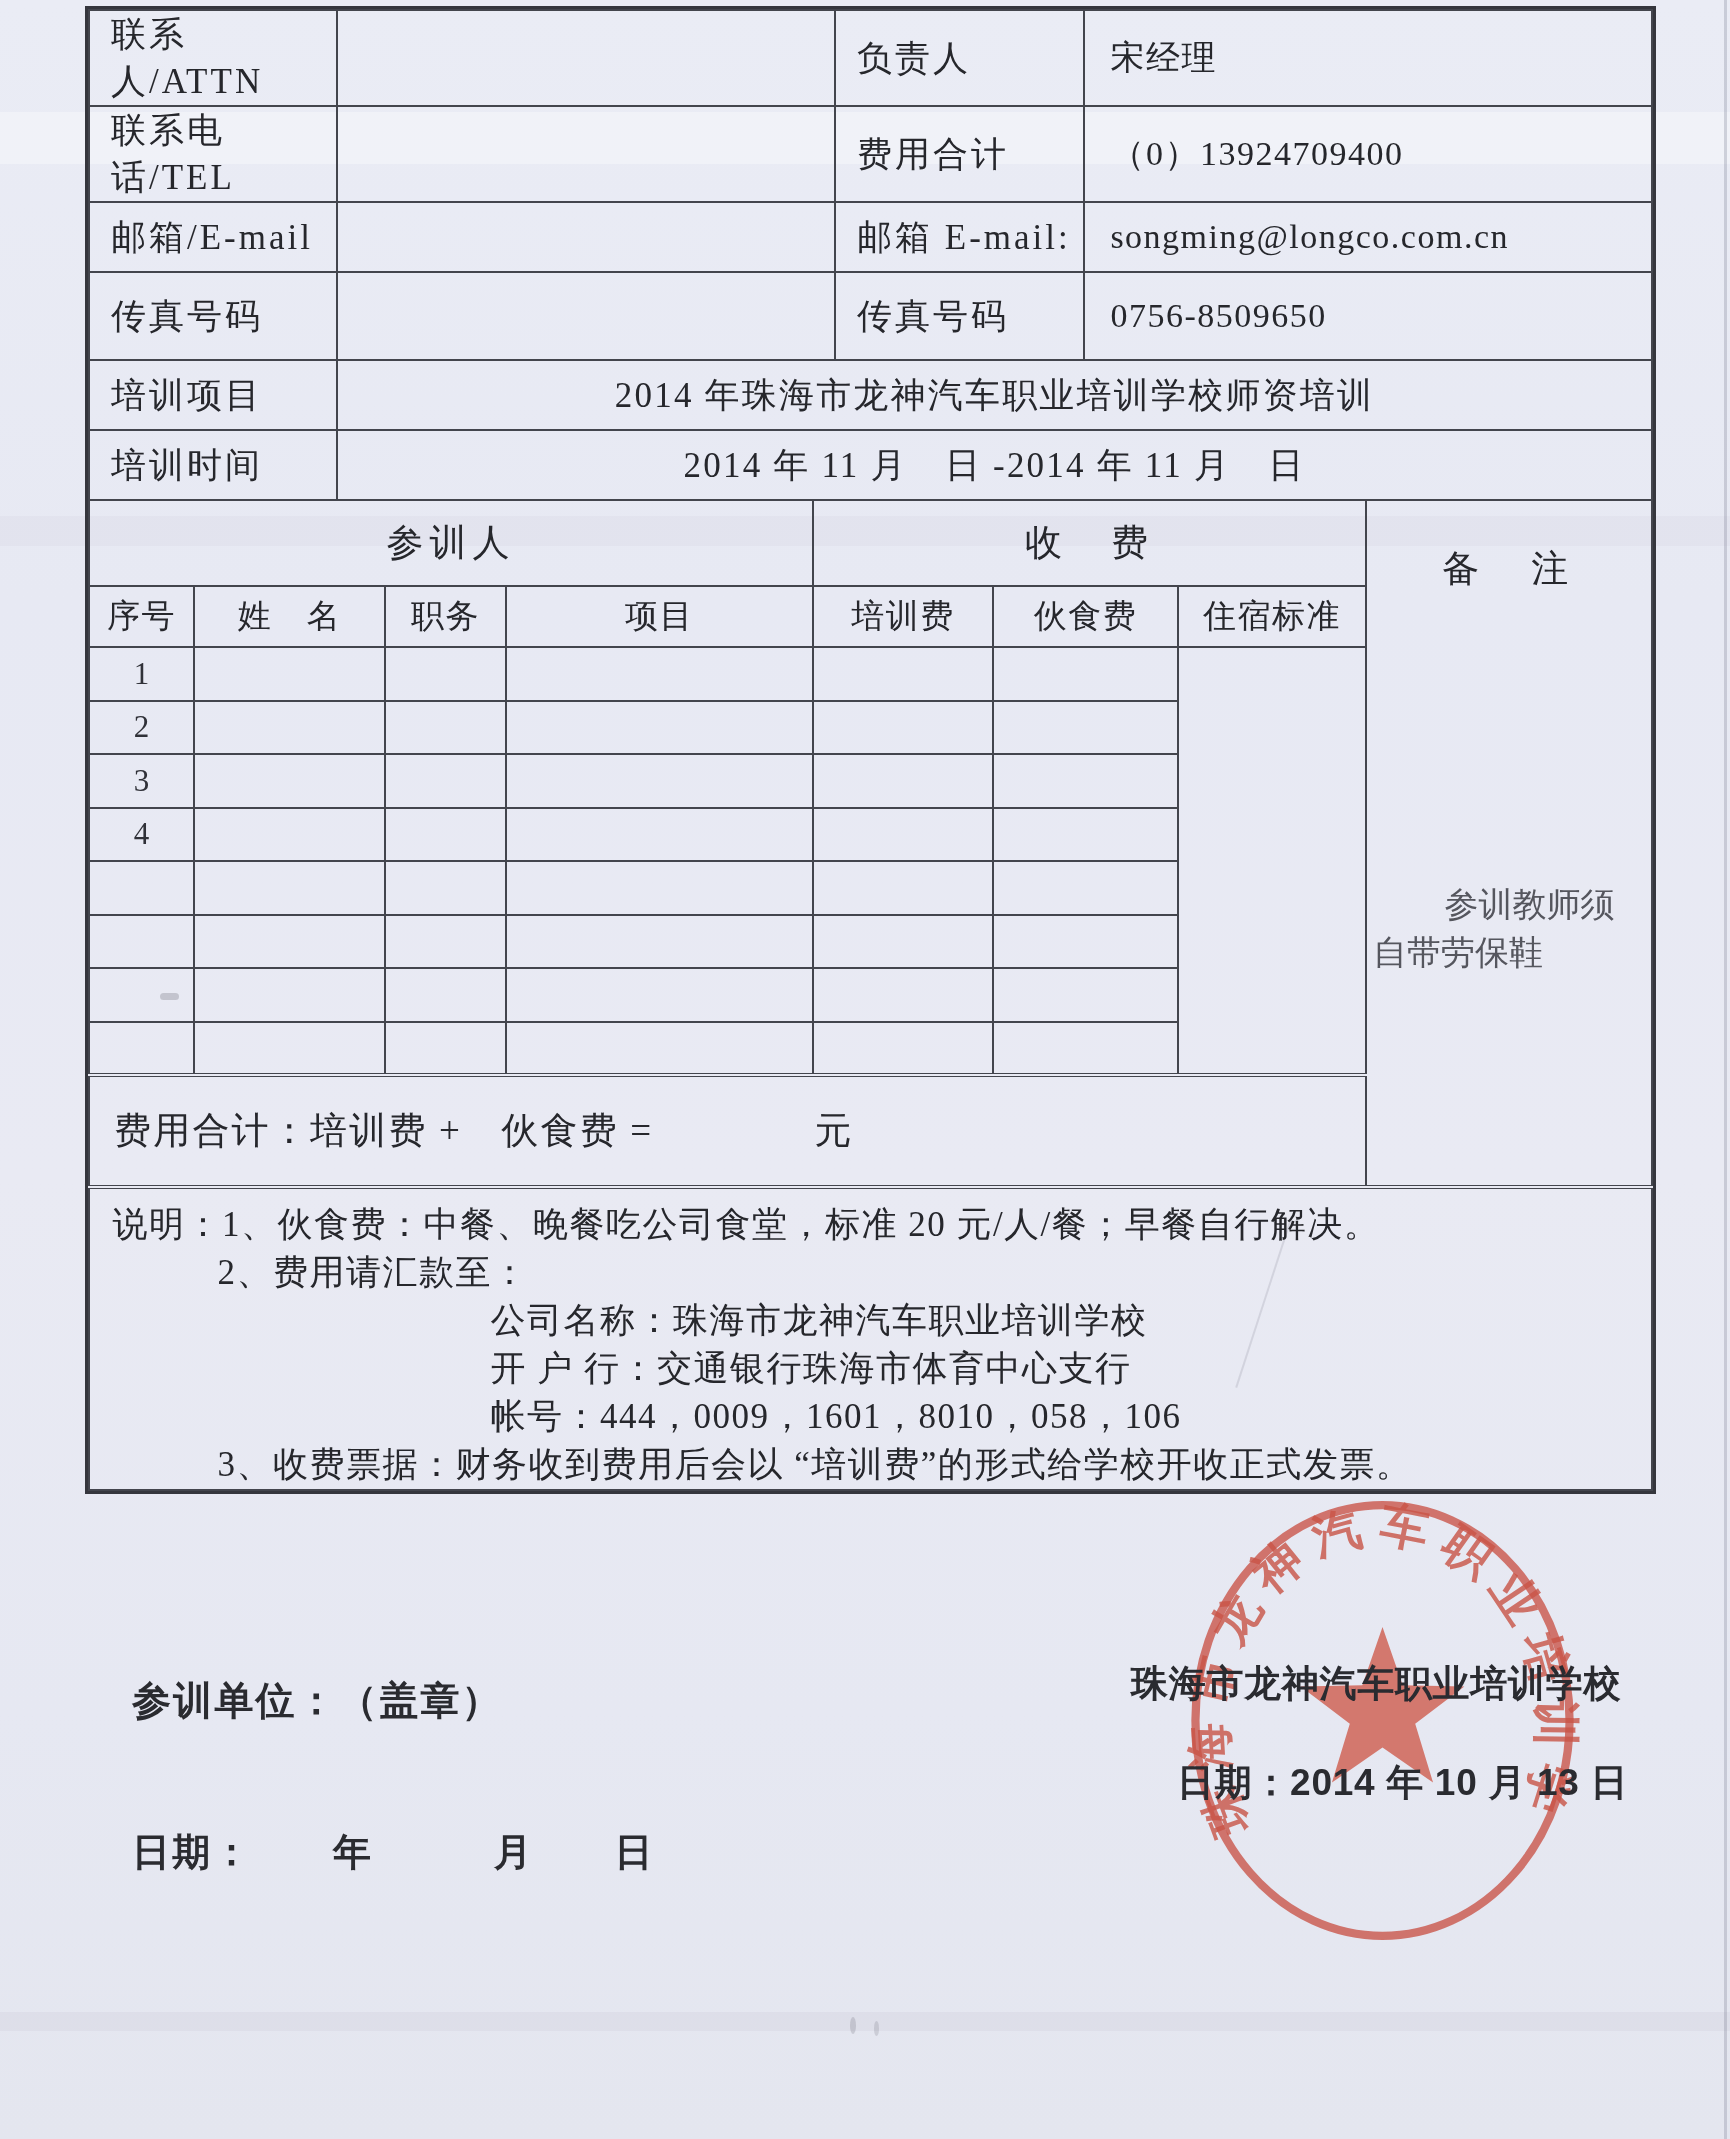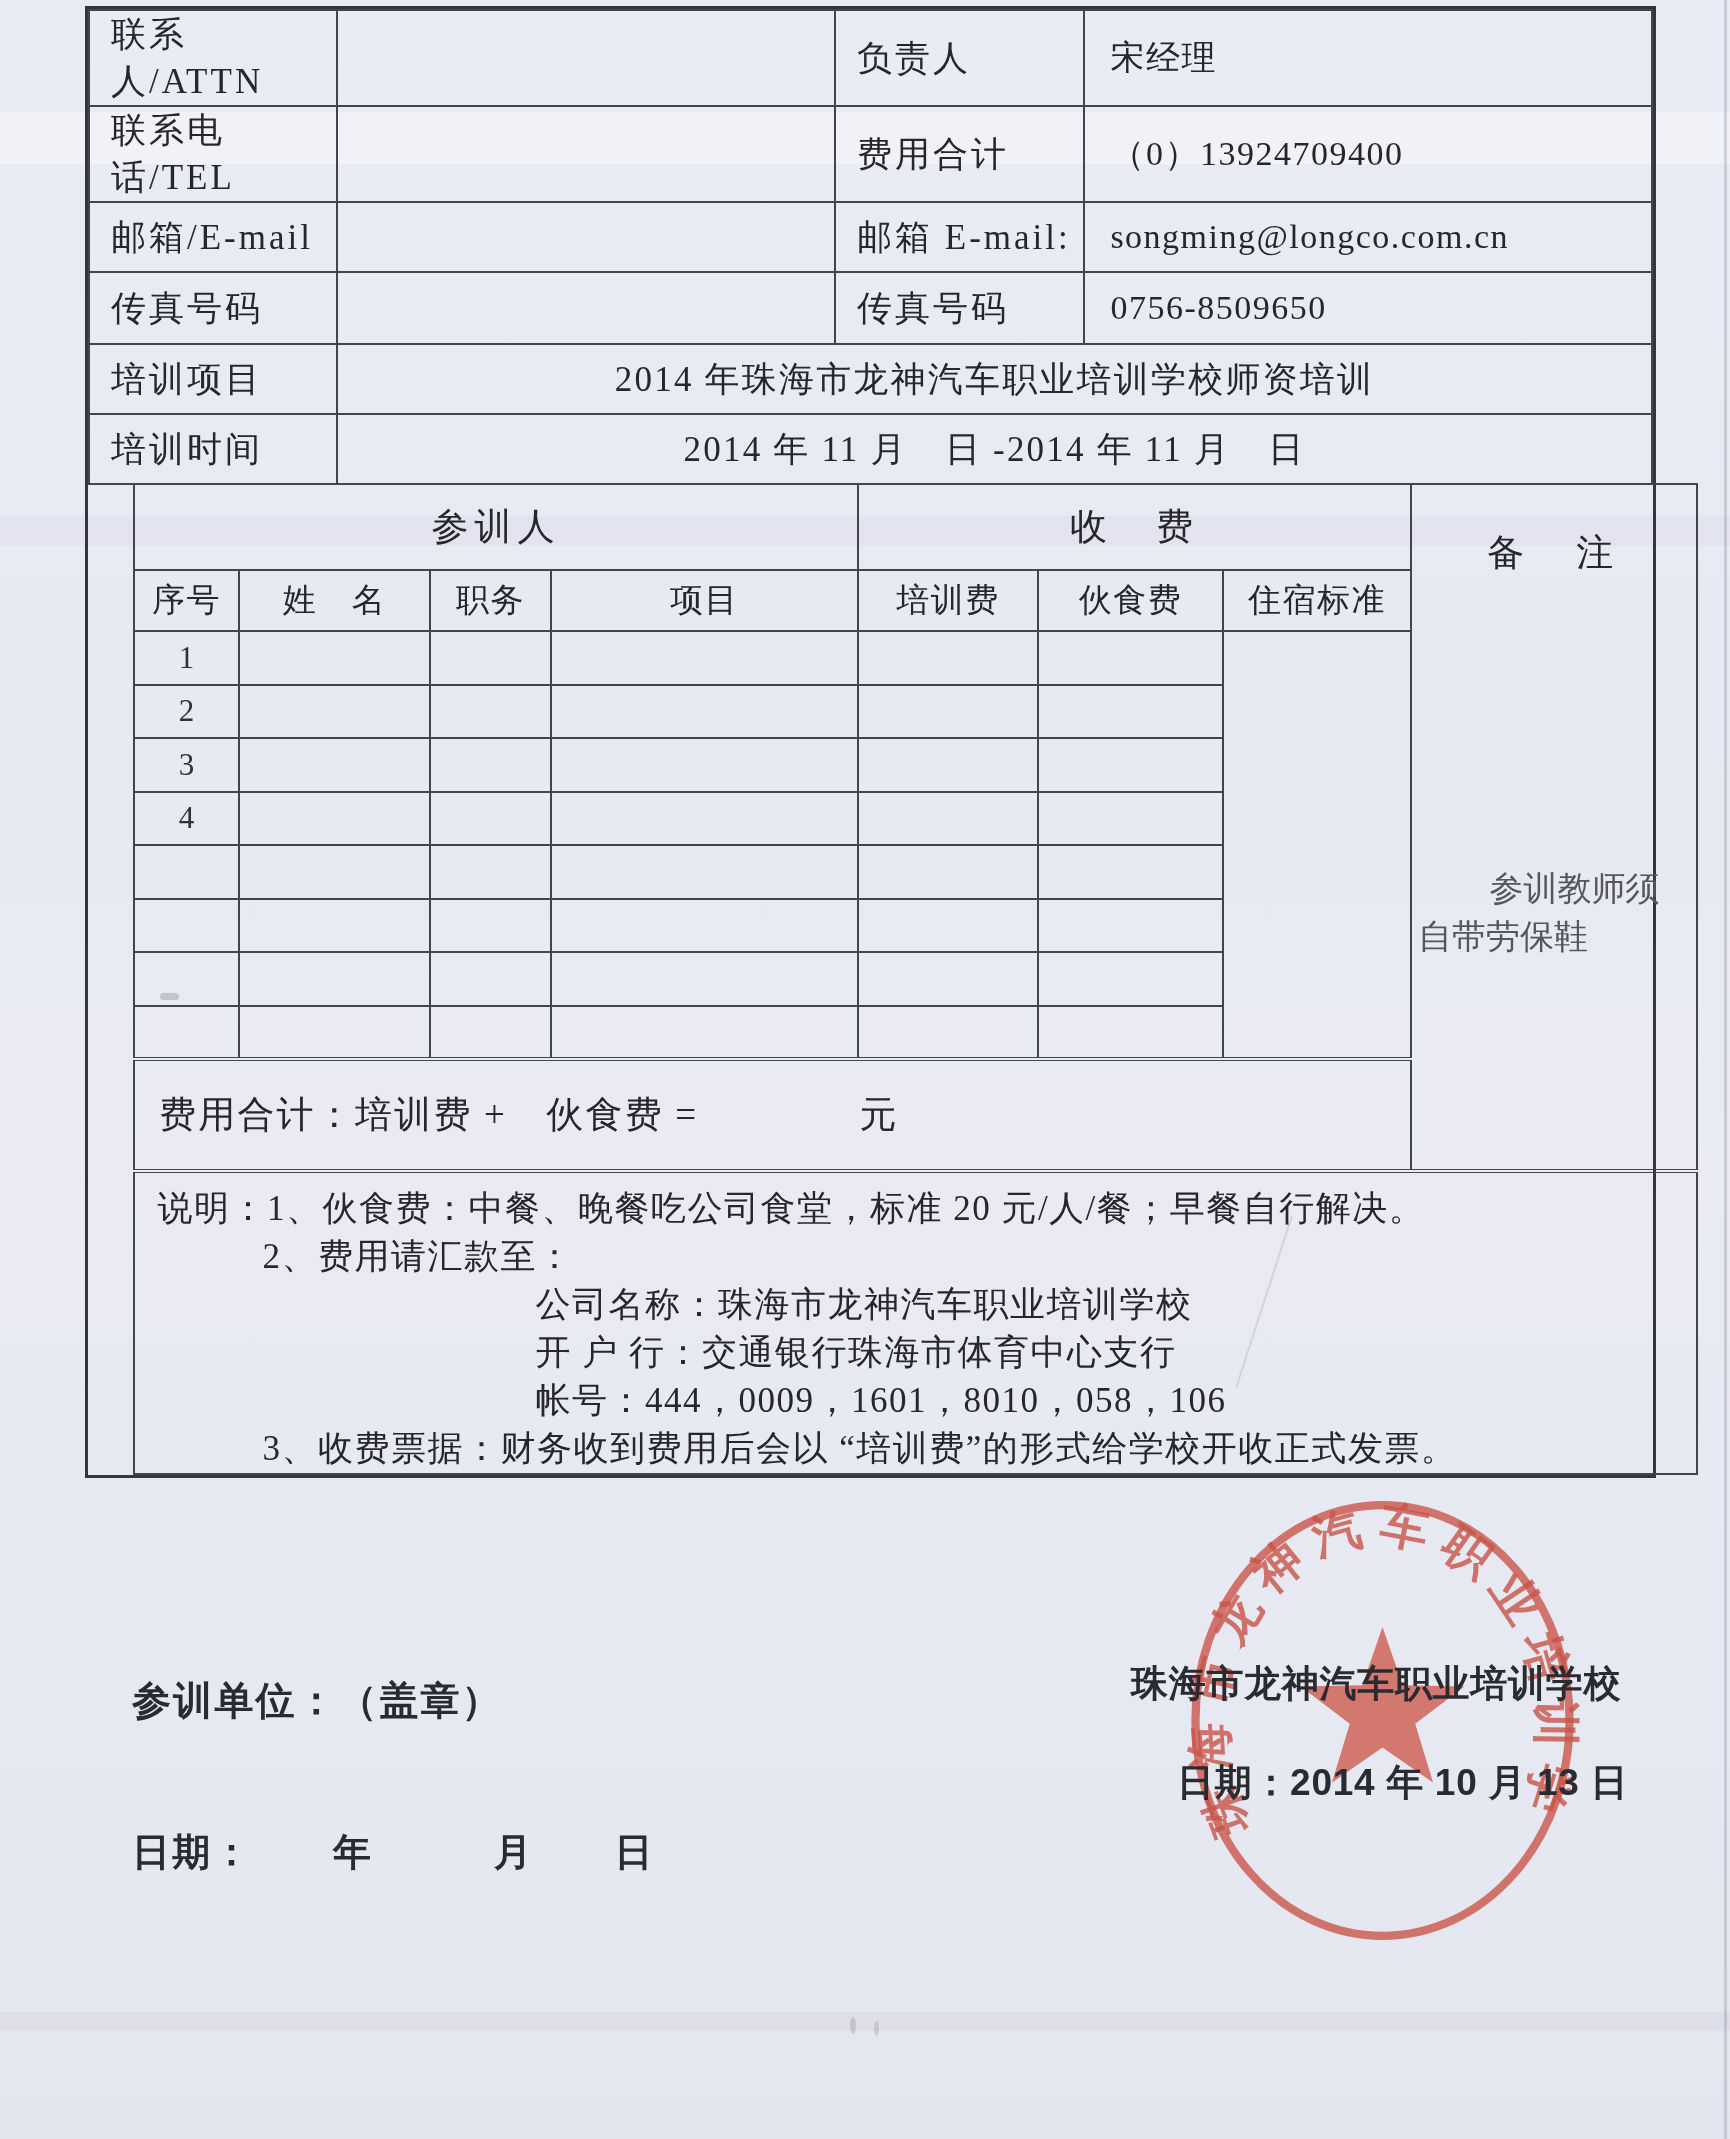--- a/index.html
+++ b/index.html
@@ -97,38 +97,38 @@
         <td class="info-value"></td>
         <td class="info-label">费用合计</td>
         <td class="info-value">（0）13924709400</td>
       </tr>
       <tr style="height:70px">
         <td class="info-label">邮箱/E-mail</td>
         <td class="info-value"></td>
         <td class="info-label">邮箱 E-mail:</td>
         <td class="info-value">songming@longco.com.cn</td>
       </tr>
-      <tr style="height:72px">
+      <tr style="height:88px">
         <td class="info-label">传真号码</td>
         <td class="info-value"></td>
         <td class="info-label">传真号码</td>
         <td class="info-value">0756-8509650</td>
       </tr>
       <tr style="height:70px">
         <td class="info-label">培训项目</td>
         <td class="center-value" colspan="3">2014 年珠海市龙神汽车职业培训学校师资培训</td>
       </tr>
       <tr style="height:70px">
         <td class="info-label">培训时间</td>
         <td class="center-value" colspan="3">2014 年 11 月　日 -2014 年 11 月　日</td>
       </tr>
     </tbody>
       </table>
 
-    <table style="margin-top:-2.2px;margin-left:45px;">
+    <table style="margin-top:-2.2px;">
       <colgroup>
         <col style="width:105px">
           <col style="width:191px">
           <col style="width:121px">
           <col style="width:307px">
         <col style="width:180px">
           <col style="width:185px">
           <col style="width:188px">
           <col>
       </colgroup>

